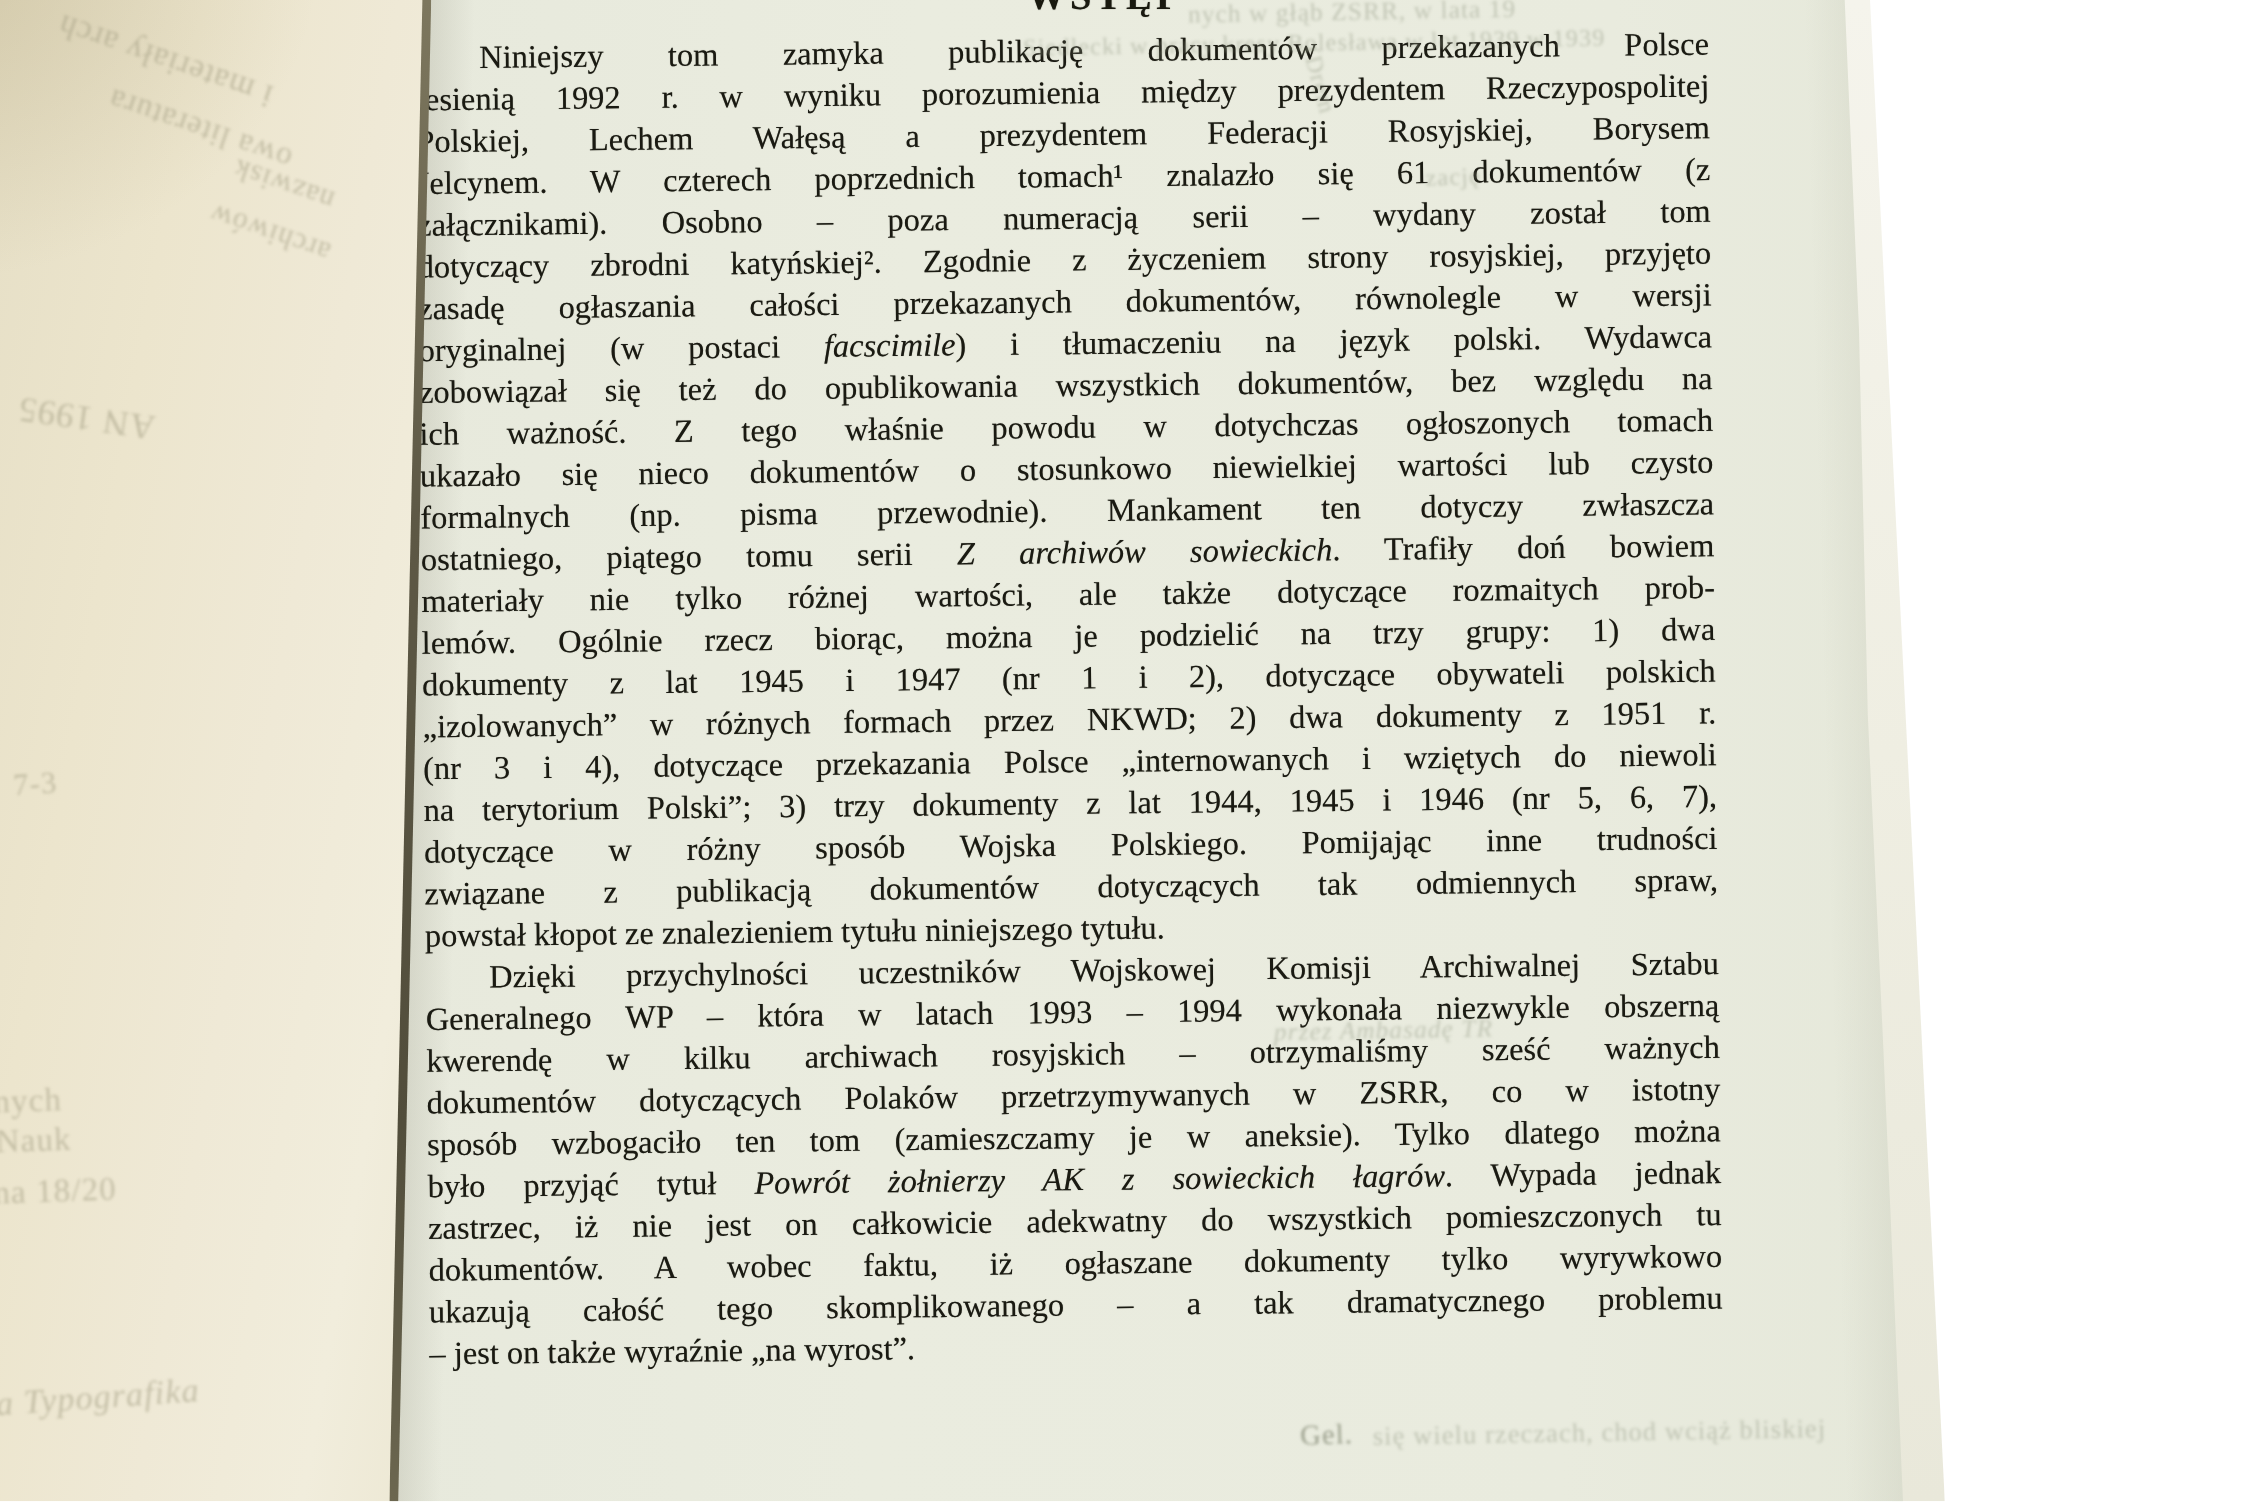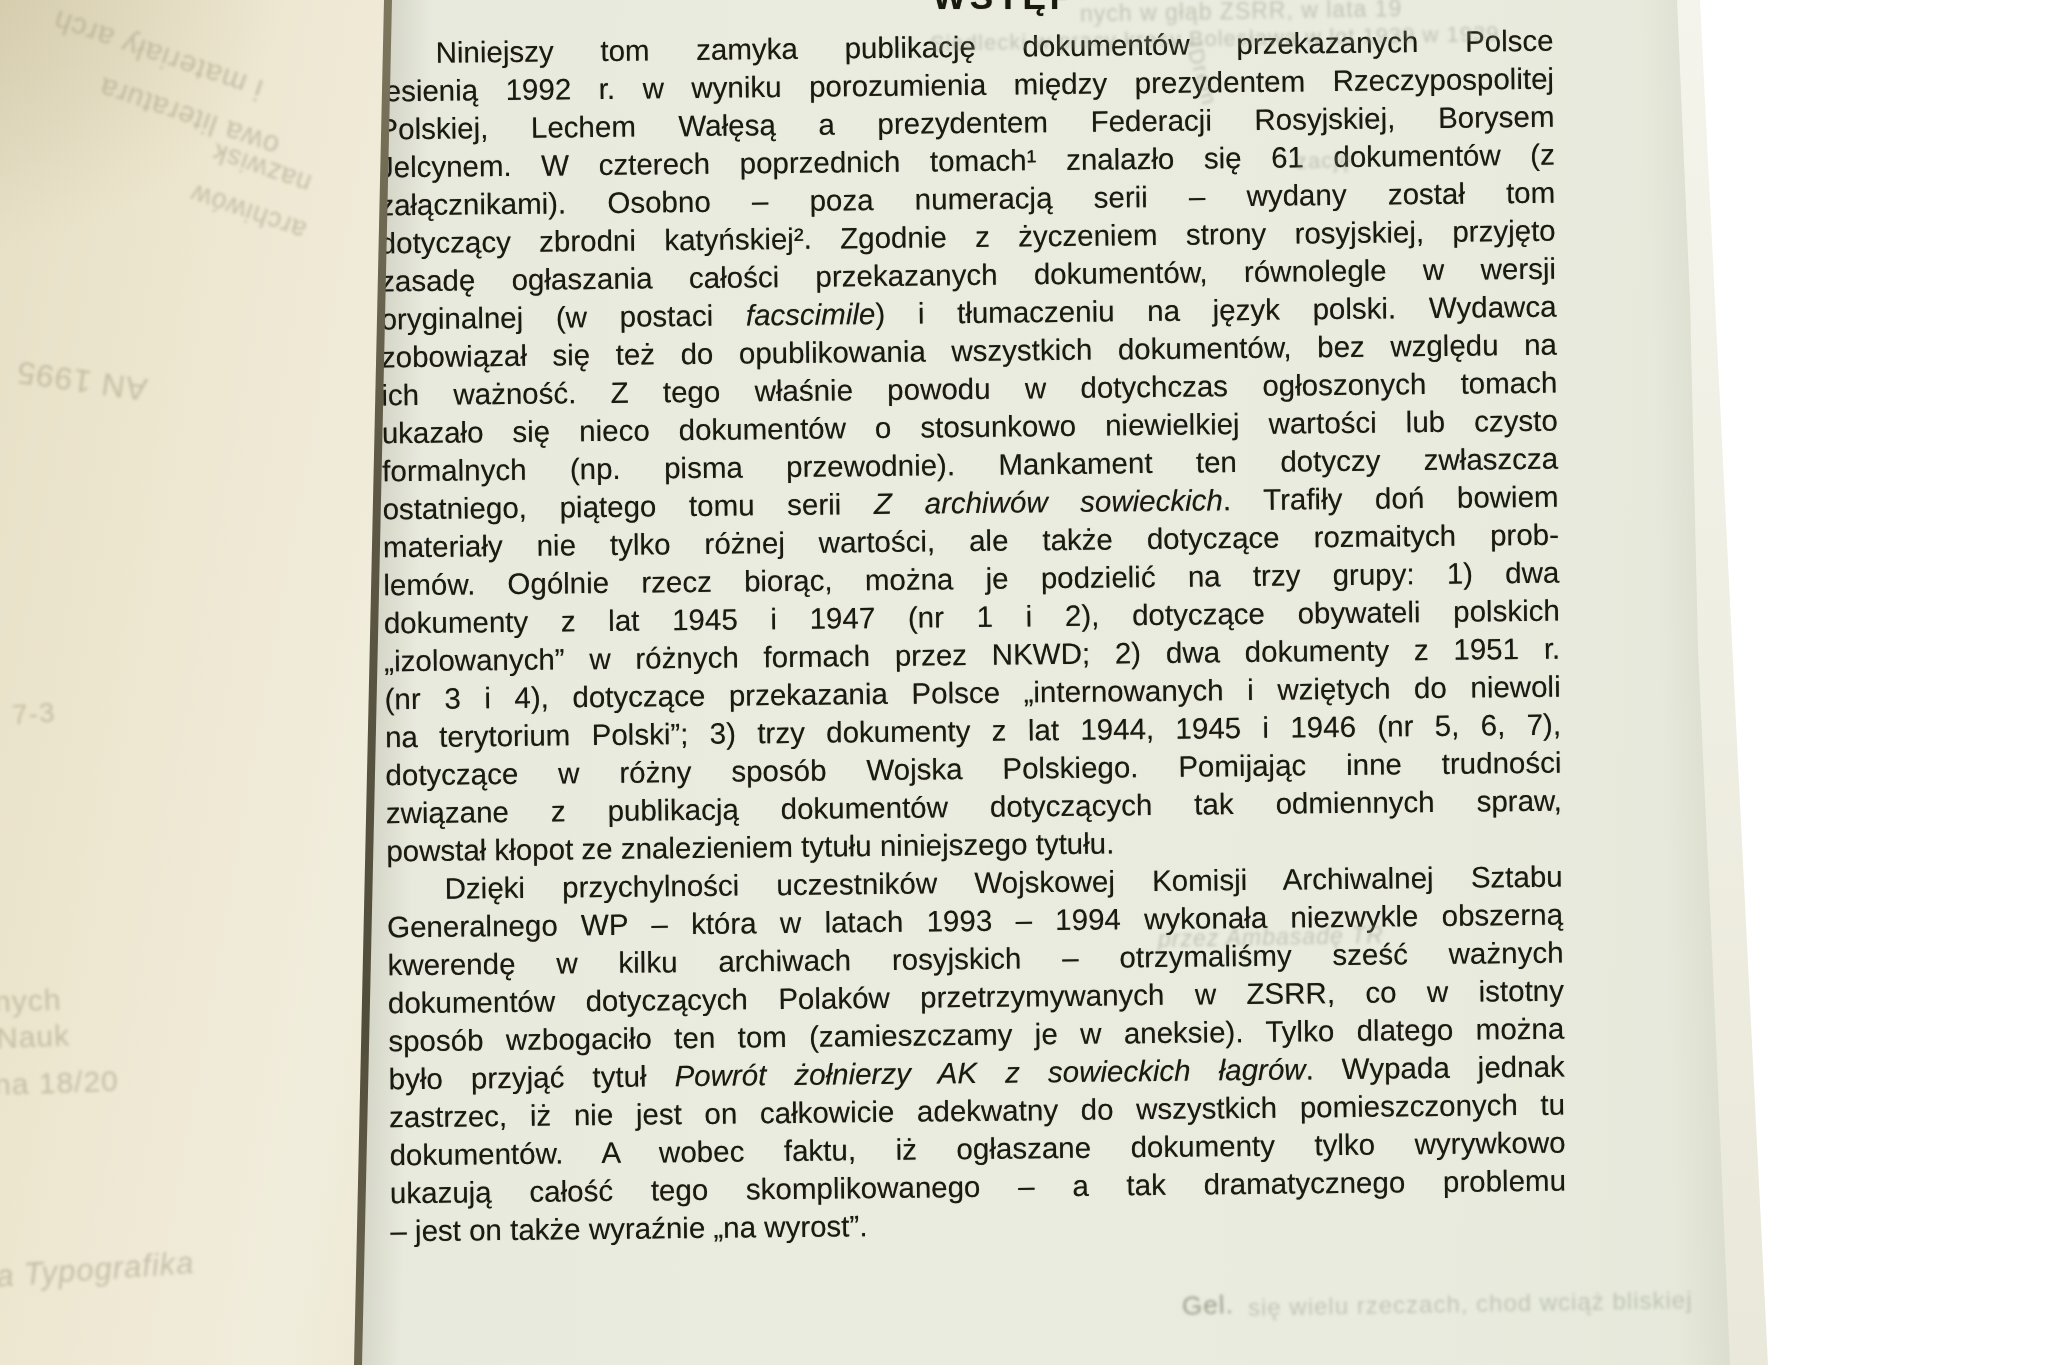--- a/index.html
+++ b/index.html
@@ -1,21 +1,21 @@
 <!DOCTYPE html>
 <html><head>
 <meta charset="utf-8">
 <style>
   html,body{margin:0;padding:0;background:#ffffff;}
   #scene{
     position:relative;
     width:2048px;height:1365px;
     overflow:hidden;
     background:#ffffff;
-    font-family:Liberation Sans, sans-serif;
+    font-family:Liberation Serif, serif;
   }
   
   .left-page{
     position:absolute;left:0;top:0;width:420px;height:1365px;
     clip-path:polygon(0 0,386px 0,356px 1365px,0 1365px);
     background:
       radial-gradient(ellipse 500px 420px at -60px -40px, rgba(176,162,120,.38), rgba(176,162,120,0) 70%),
       linear-gradient(100deg,#e6dfc6 0%,#ece5cd 28%,#efe9d6 55%,#f1eddc 78%,#ebe6d1 100%);
   }
   

